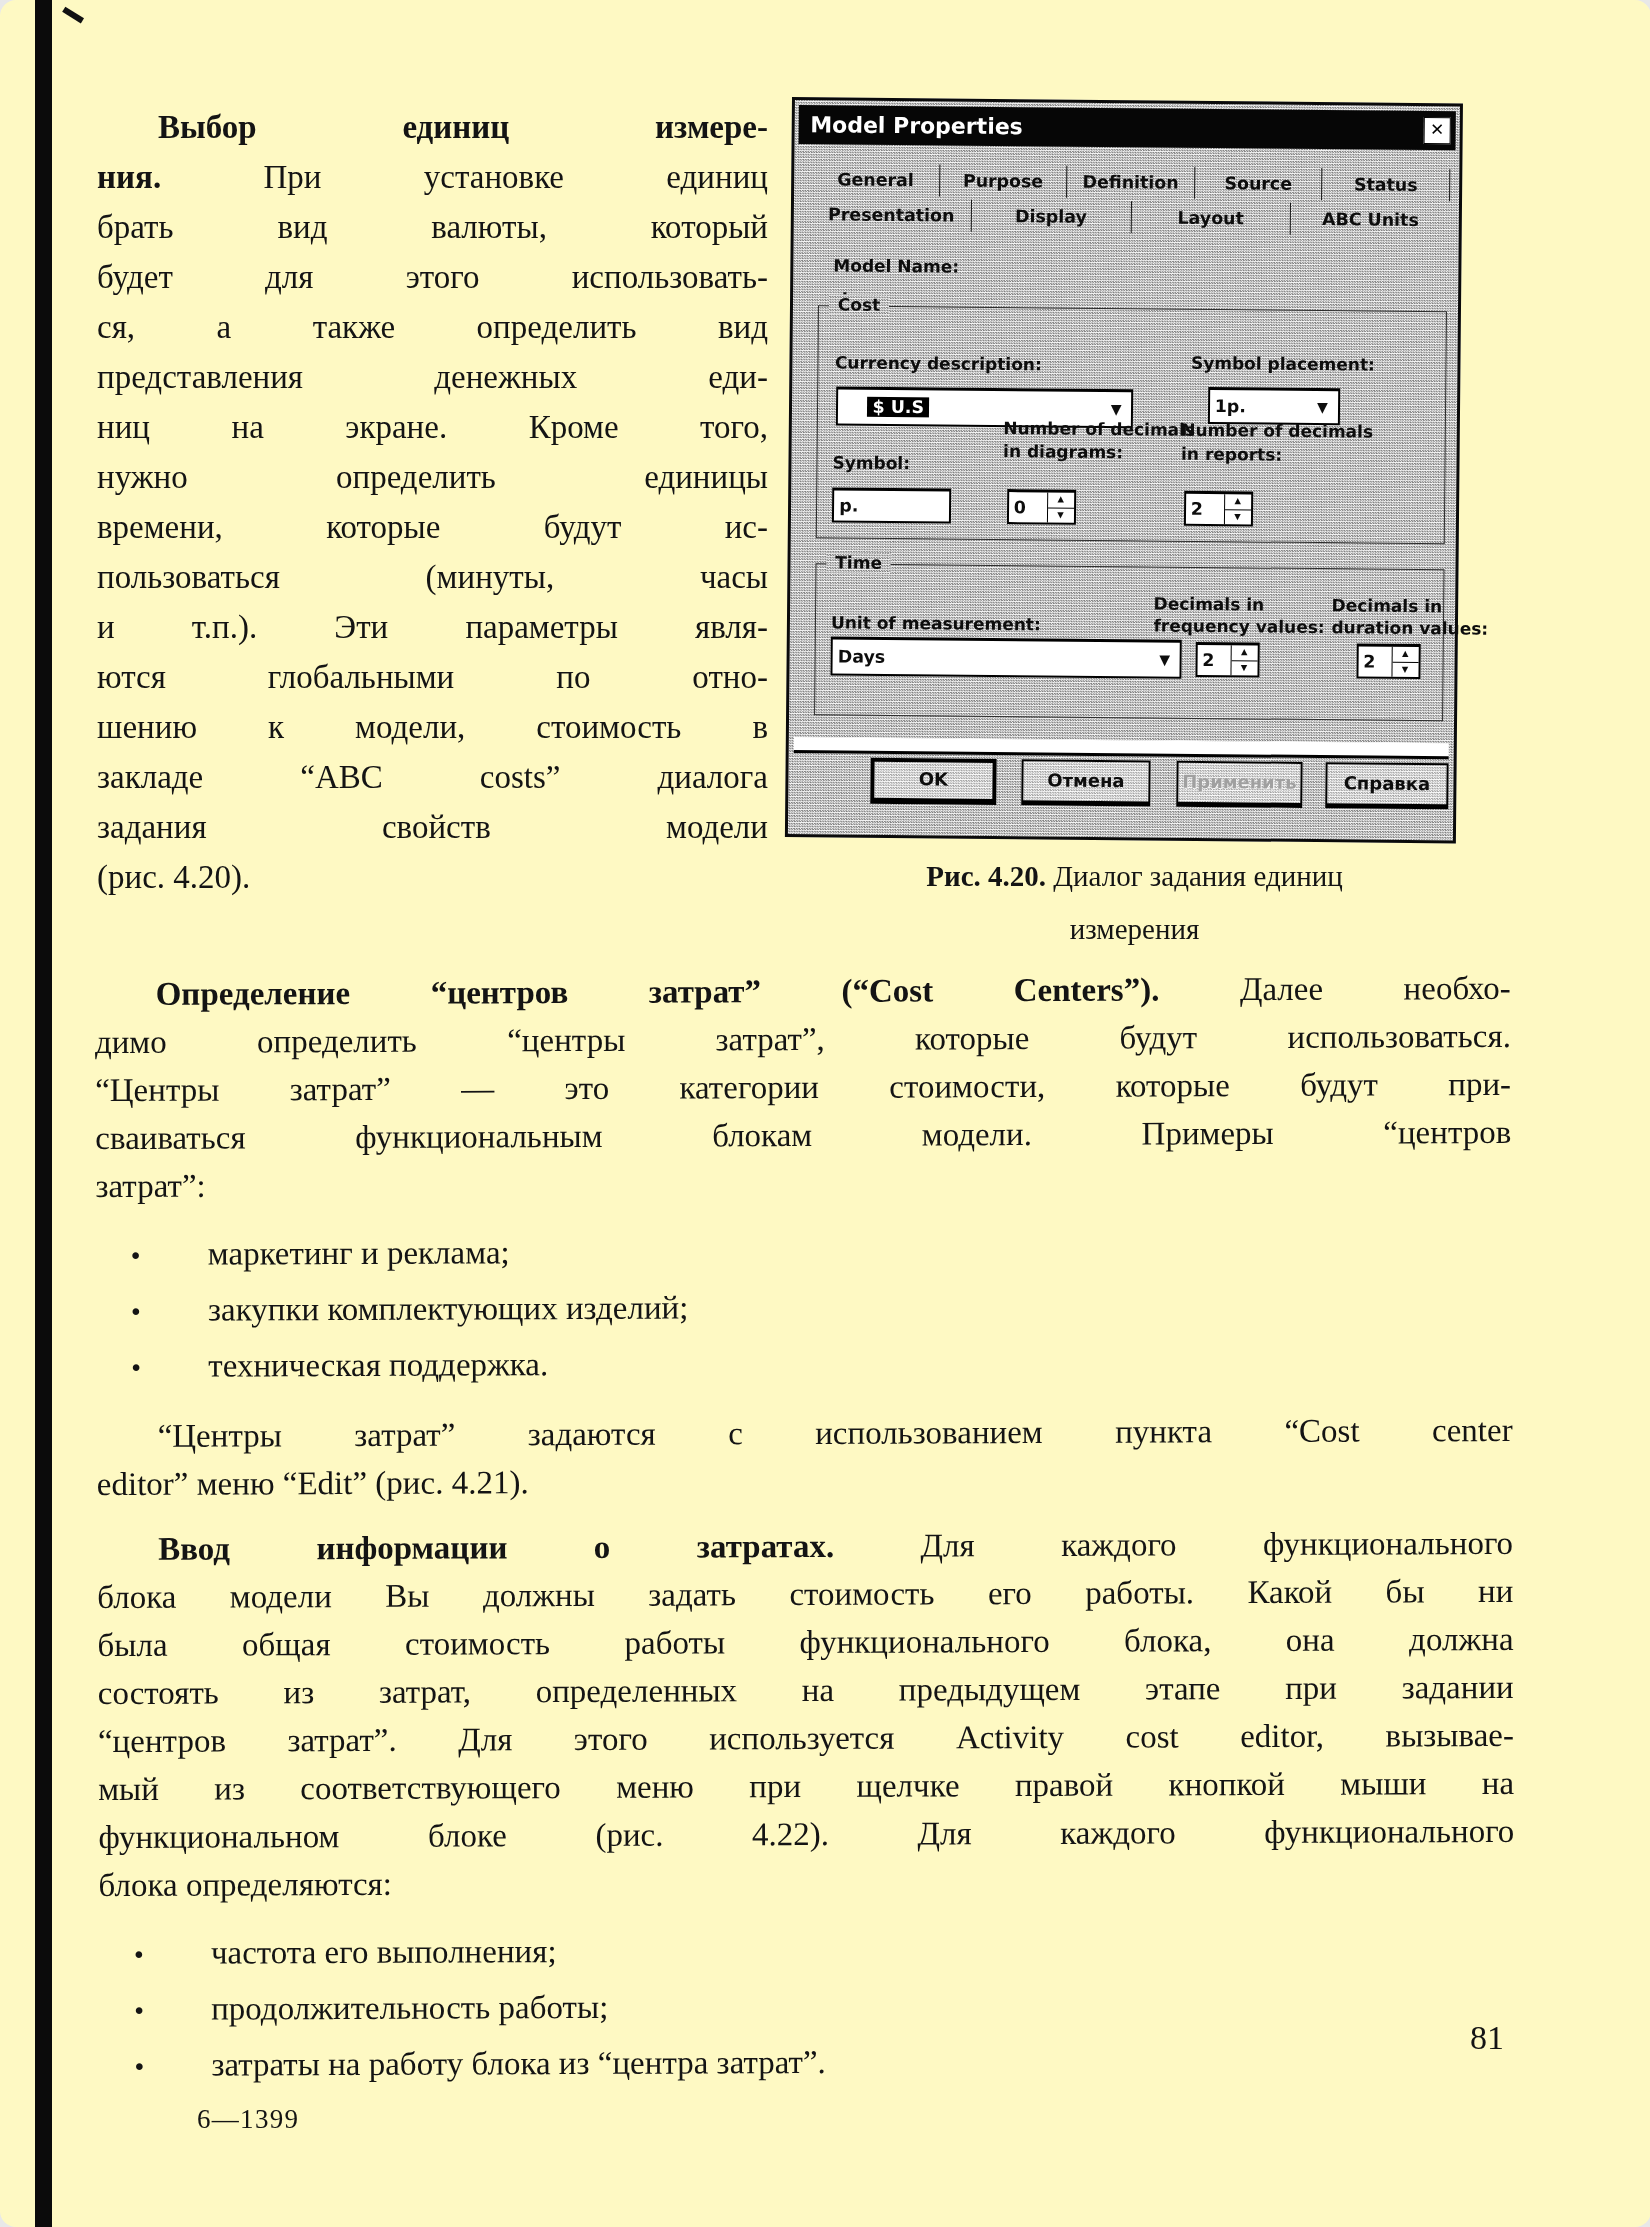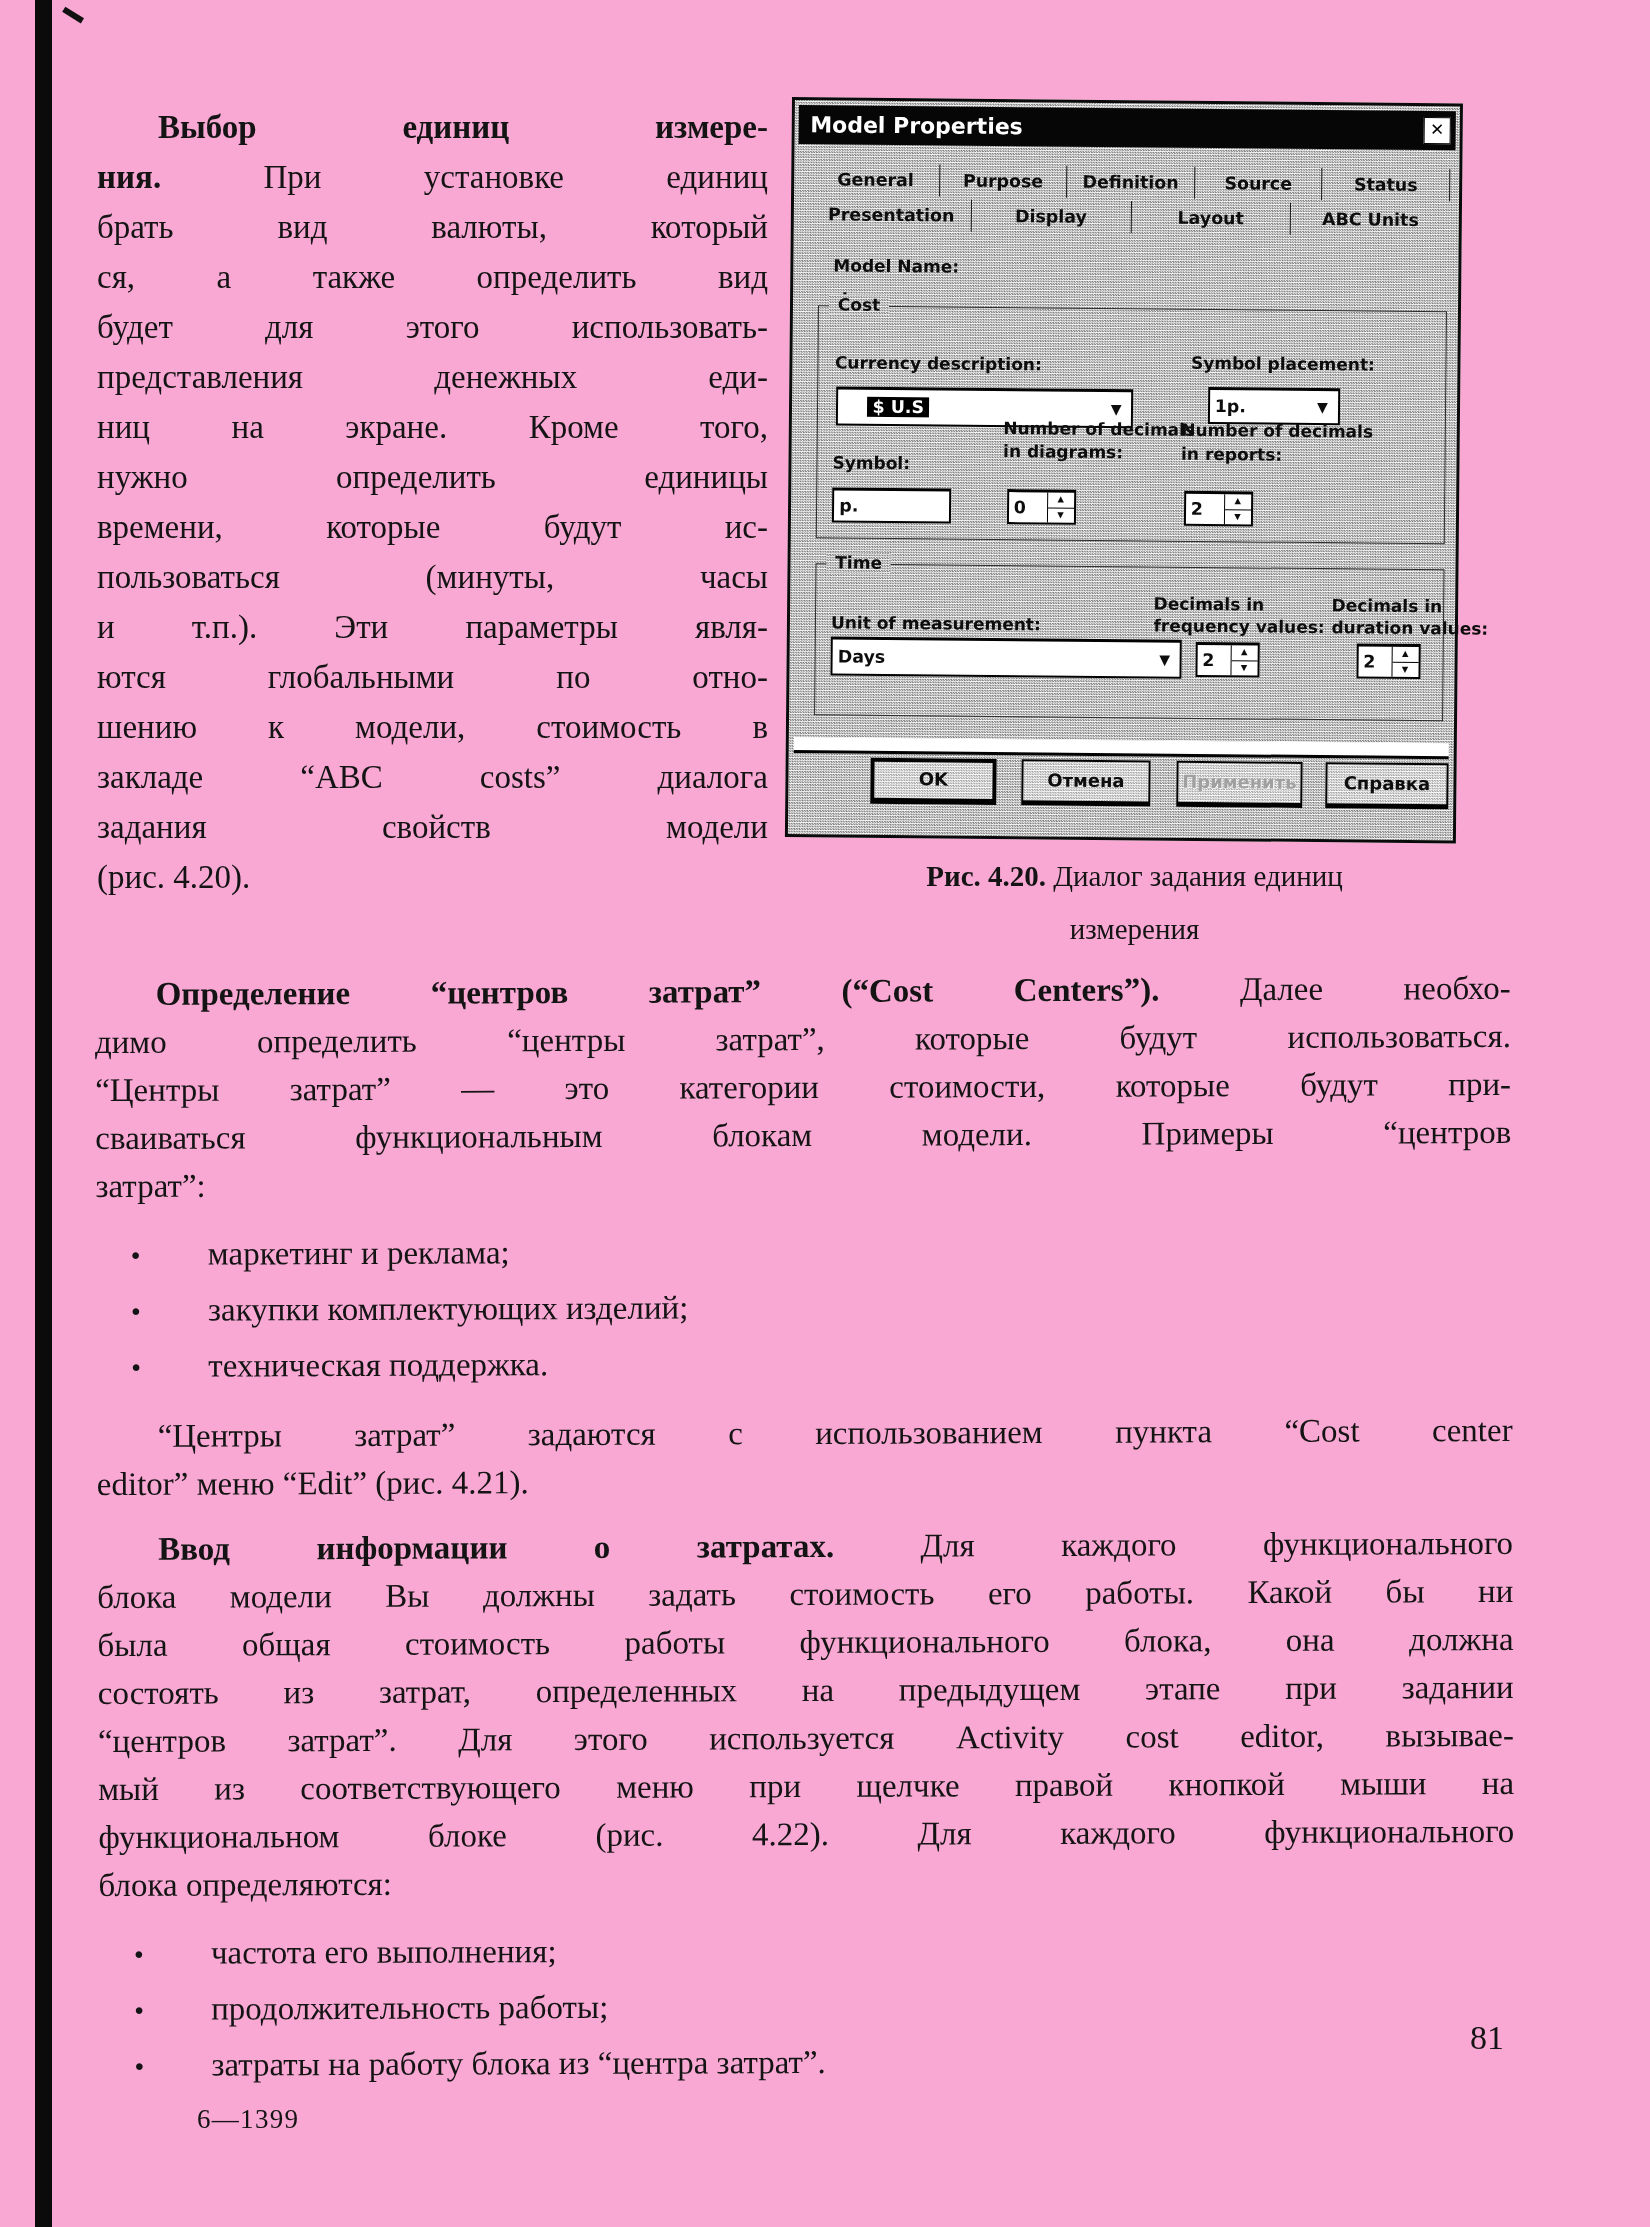--- a/index.html
+++ b/index.html
@@ -1,17 +1,17 @@
 <!DOCTYPE html>
 <html style="font-size:10.3px"><head>
 <meta charset="utf-8">
 <style>
   html,body{margin:0;padding:0;background:#e8e8e8;}
-  .page{position:relative;width:1651px;height:2227px;background:#f9a8d4;
-        font-family:"Liberation Serif",serif;color:#141414;overflow:hidden;}
+  .page{position:relative;width:1651px;height:2227px;background:#fef9c3;
+        font-family:"Liberation Serif",serif;color:#141414;overflow:hidden;border-radius:16px;}
 
   
   .bind-strip{position:absolute;left:35px;top:0;width:17px;height:2227px;background:#0b0b0b;}
   .corner-mark{position:absolute;left:62px;top:11.6px;width:22px;height:6.4px;background:#111;transform:rotate(32deg);}
 
   
   .tline{text-align:justify;text-align-last:justify;}
   .tline.flush{text-align-last:left;}
   .tline.ind{text-indent:61px;}
   .bseg{font-weight:bold;}
@@ -75,22 +75,22 @@
 <body>
 
 <div class="page">
   <div class="bind-strip"></div>
   <div class="corner-mark"></div>
 
   <div class="leftcol">
       <div class="tline ind"><span class="bseg">Выбор единиц измере-</span></div>
       <div class="tline"><span class="bseg">ния.</span><span> При установке единиц</span></div>
       <div class="tline"><span>брать вид валюты, который</span></div>
+      <div class="tline"><span>будет для этого использовать-</span></div>
       <div class="tline"><span>ся, а также определить вид</span></div>
-      <div class="tline"><span>будет для этого использовать-</span></div>
       <div class="tline"><span>представления денежных еди-</span></div>
       <div class="tline"><span>ниц на экране. Кроме того,</span></div>
       <div class="tline"><span>нужно определить единицы</span></div>
       <div class="tline"><span>времени, которые будут ис-</span></div>
       <div class="tline"><span>пользоваться (минуты, часы</span></div>
       <div class="tline"><span>и т.п.). Эти параметры явля-</span></div>
       <div class="tline"><span>ются глобальными по отно-</span></div>
       <div class="tline"><span>шению к модели, стоимость в</span></div>
       <div class="tline"><span>закладе “ABC costs” диалога</span></div>
       <div class="tline"><span>задания свойств модели</span></div>

